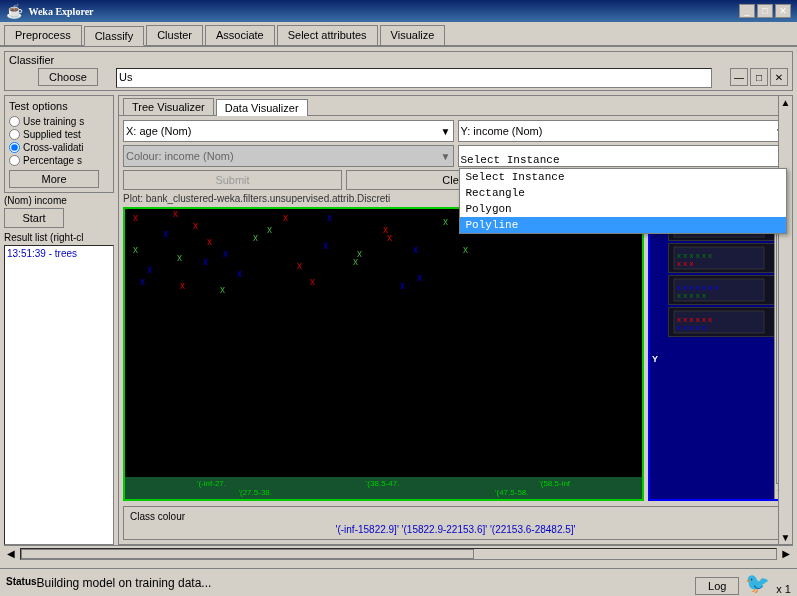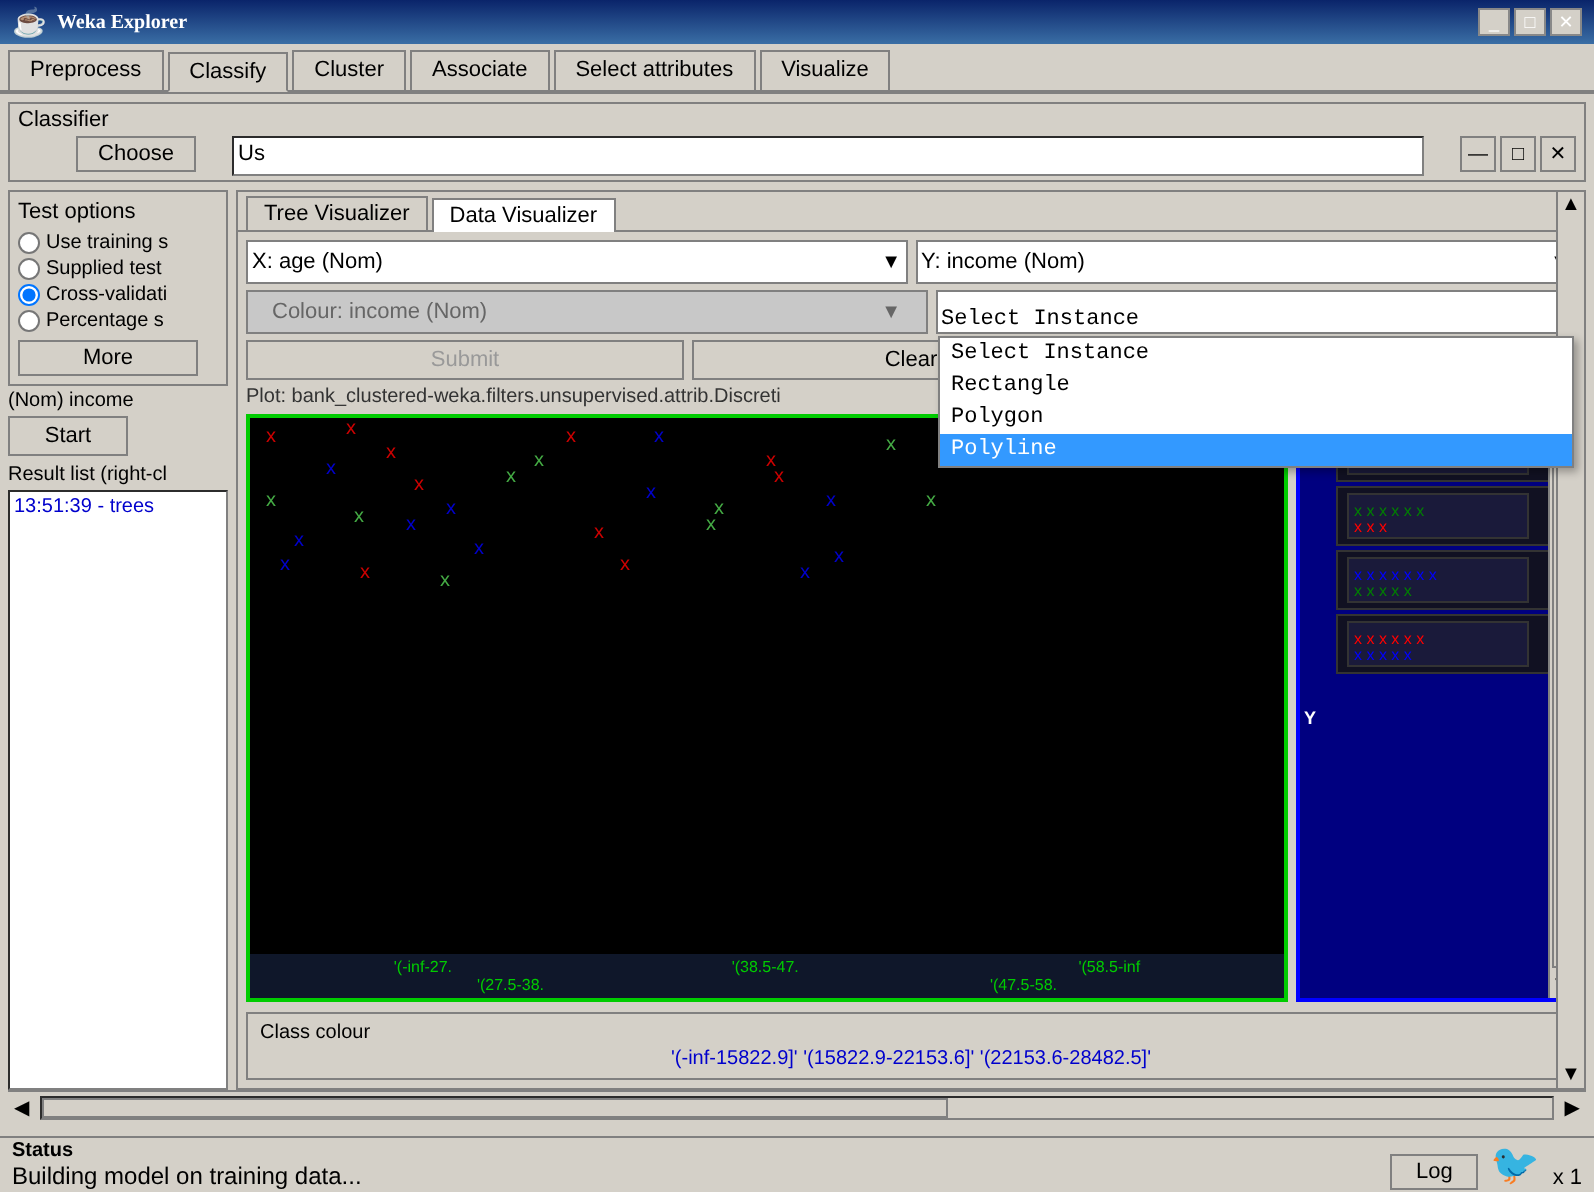--- a/index.html
+++ b/index.html
@@ -194,21 +194,21 @@
       align-items: center;
       justify-content: space-between;
       cursor: pointer;
     }
     .axis-arrow { font-size: 10px; }
     .color-select {
       flex: 1;
       height: 22px;
       border: 1px solid #808080;
       background: #c8c8c8;
-      padding: 0 12px;
+      padding: 0 2px;
       font-size: 11px;
       display: flex;
       align-items: center;
       justify-content: space-between;
       cursor: pointer;
       color: #666;
     }
     .instance-select {
       flex: 1;
       height: 22px;
@@ -369,21 +369,21 @@
       border-top: 1px solid #808080;
       display: flex;
       align-items: center;
       padding: 0 6px;
       justify-content: space-between;
       position: absolute;
       bottom: 0;
       left: 0;
       right: 0;
     }
-    .status-left { display: flex; flex-direction: column; }
+    .status-left { display: flex; }
     .status-title { font-size: 10px; font-weight: bold; }
     .status-text { font-size: 12px; }
     .status-right { display: flex; align-items: flex-end; gap: 6px; }
     .log-btn {
       padding: 2px 12px;
       border: 1px solid #808080;
       background: #d4d0c8;
       cursor: pointer;
       font-size: 11px;
     }
@@ -557,21 +557,21 @@
               <text x="338" y="44" fill="#44aa44" font-size="10">x</text>
               <text x="8" y="44" fill="#44aa44" font-size="10">x</text>
               <text x="48" y="8" fill="#cc0000" font-size="10">x</text>
               <text x="78" y="56" fill="#0000cc" font-size="10">x</text>
               <text x="15" y="76" fill="#0000cc" font-size="10">x</text>
               <text x="55" y="80" fill="#cc0000" font-size="10">x</text>
               <text x="95" y="84" fill="#44aa44" font-size="10">x</text>
               <text x="185" y="76" fill="#cc0000" font-size="10">x</text>
               <text x="275" y="80" fill="#0000cc" font-size="10">x</text>
             </svg>
-            <div style="position:absolute;bottom:0;left:0;right:0;background:#0f172a;padding:2px;">
+            <div style="position:absolute;bottom:0;left:0;right:0;background:#14532d;padding:2px;">
               <div style="color:#00cc00;font-size:8px;display:flex;justify-content:space-around;">
                 <span>'(-inf-27.</span>
                 <span>'(38.5-47.</span>
                 <span>'(58.5-inf</span>
               </div>
               <div style="color:#00cc00;font-size:8px;display:flex;justify-content:space-around;">
                 <span>'(27.5-38.</span>
                 <span>'(47.5-58.</span>
               </div>
             </div>

